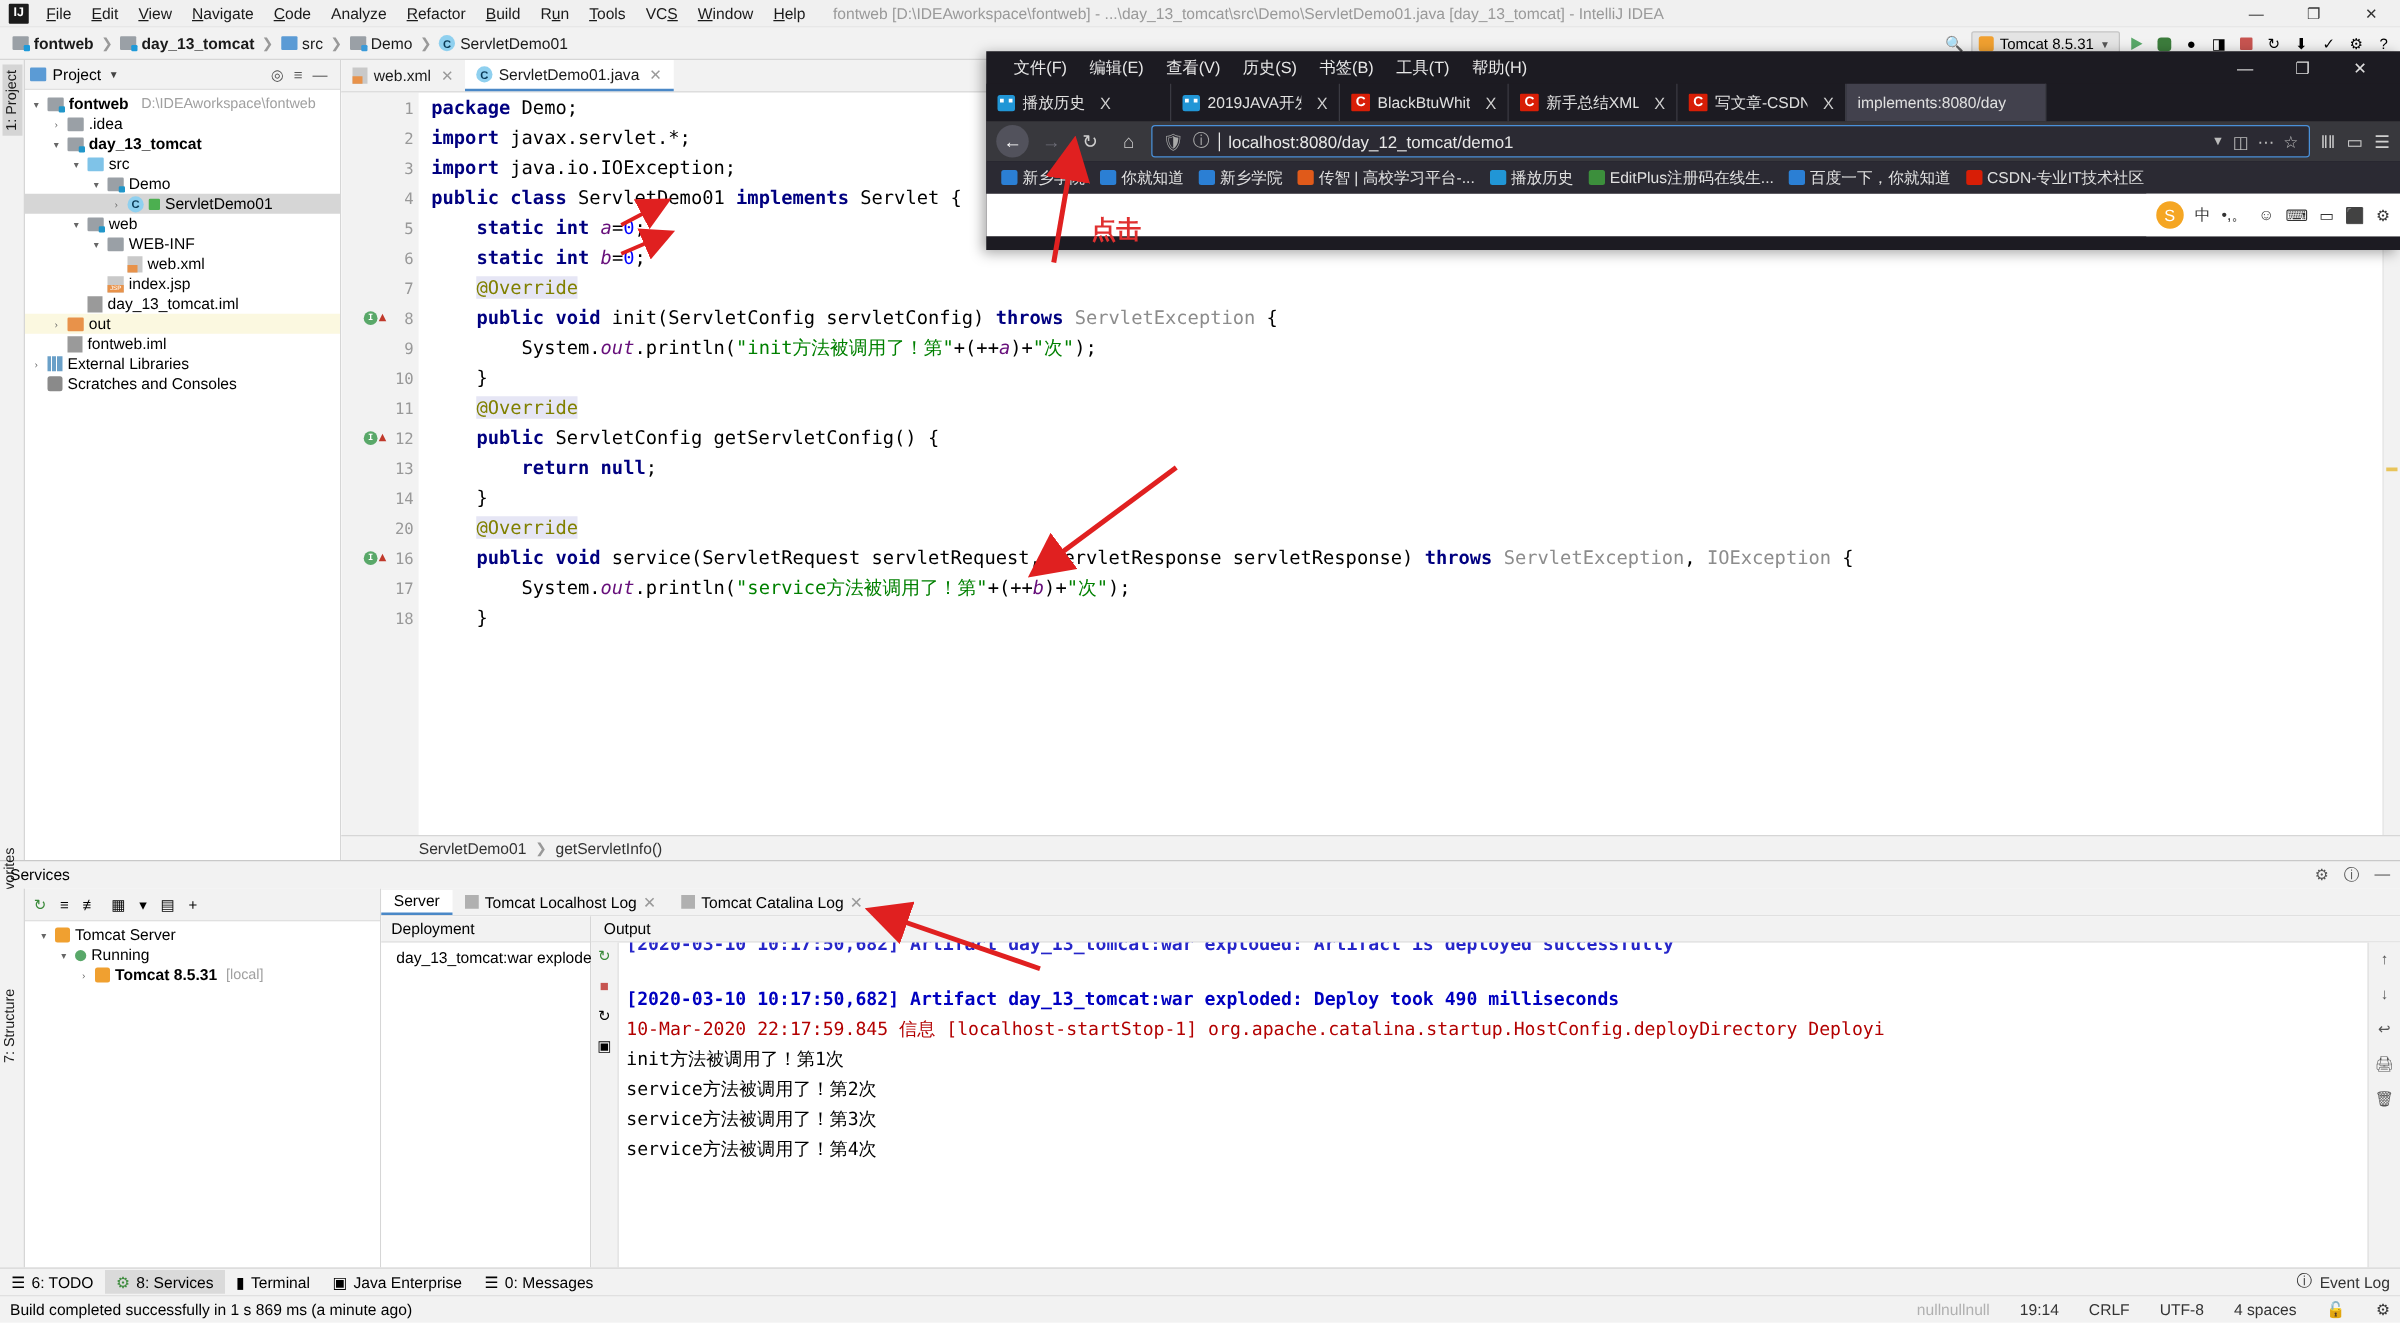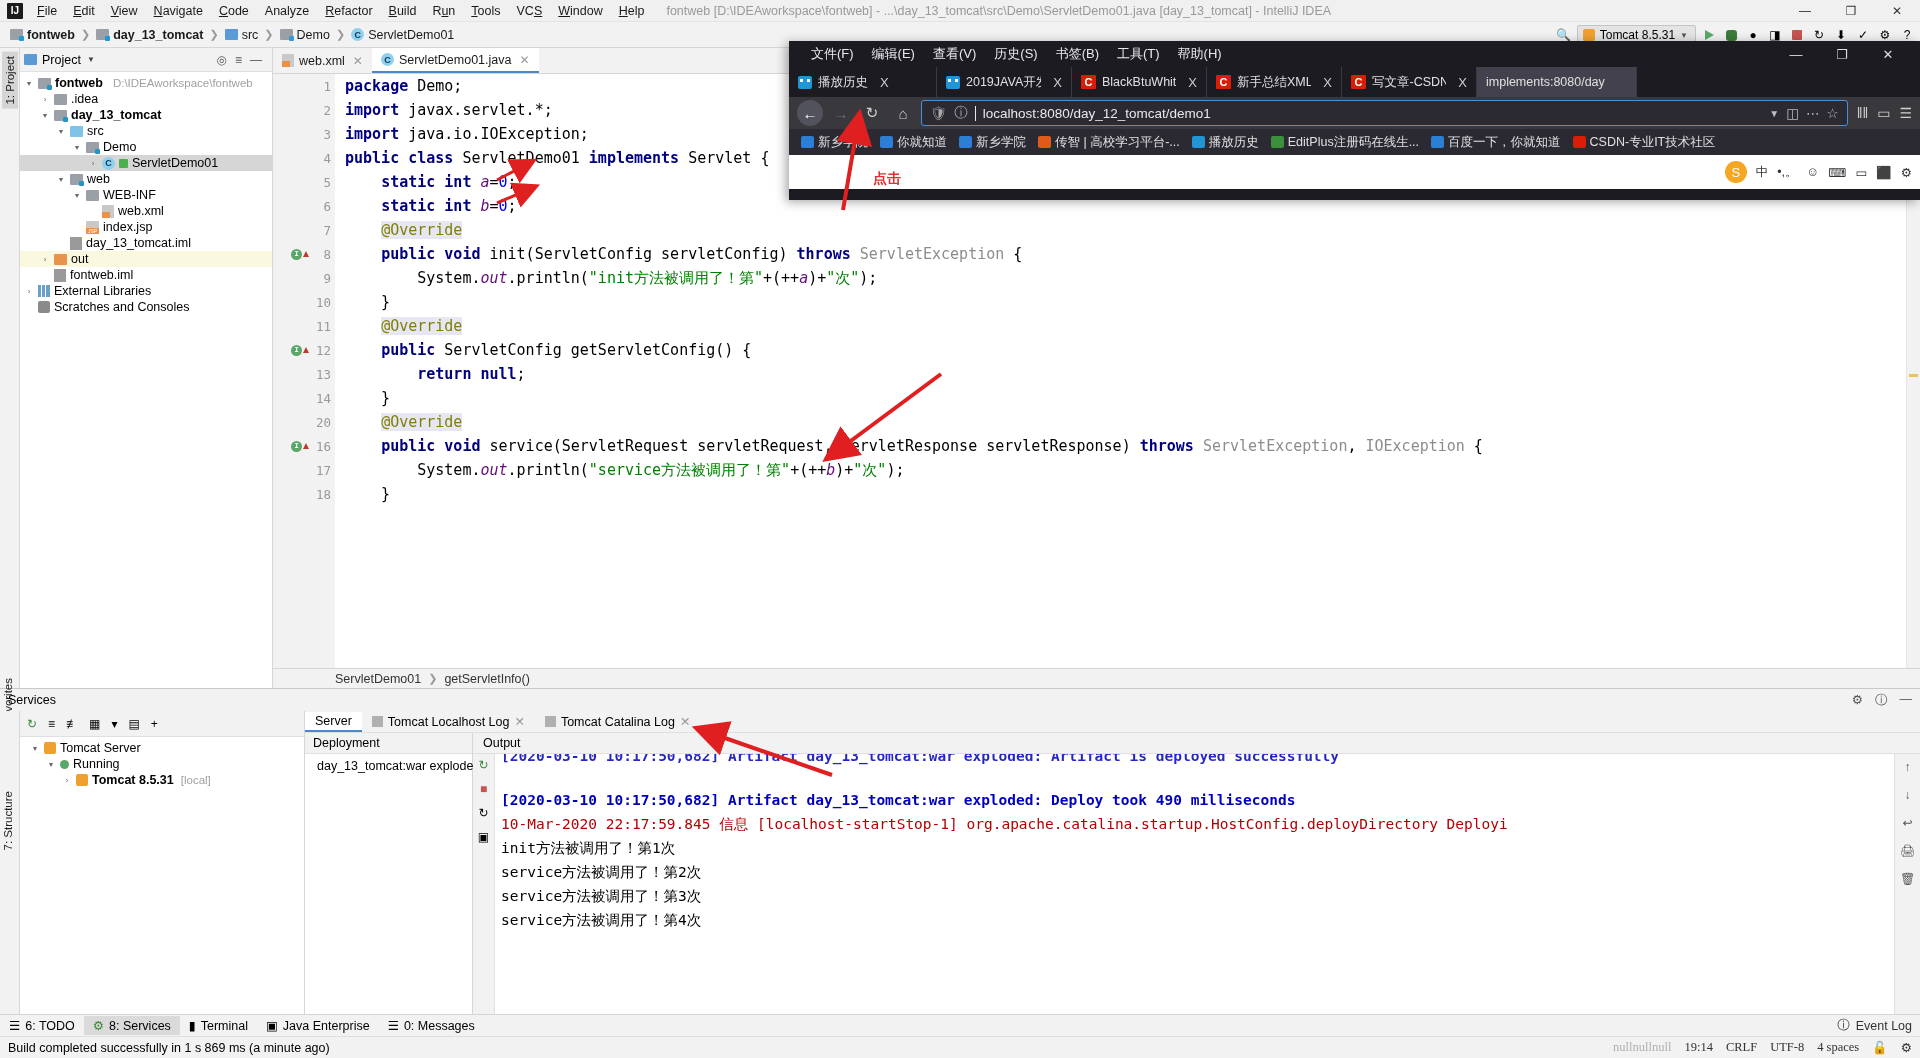--- a/index.html
+++ b/index.html
@@ -138,21 +138,21 @@
   .svctab.active { background:#fff; border-bottom:2px solid #4a88c7; }
 
   
   .statustabs { height:22px; background:#f2f2f2; border-top:1px solid #d6d6d6; display:flex; align-items:center;
                 gap:0; font-size:12.5px; position:relative;}
   .stab { display:flex; align-items:center; gap:5px; padding:2px 9px; }
   .stab.active { background:#dadada; }
   .statustabs .right { position:absolute; right:8px; display:flex; align-items:center; gap:6px; color:#333;}
   .statusbar { height:22px; background:#f2f2f2; display:flex; align-items:center; padding-left:8px;
                font-size:12.5px; position:relative; border-top:1px solid #e0e0e0;}
-  .statusbar .right { position:absolute; right:8px; display:flex; gap:13px; color:#333;font-family:Liberation Serif, serif;}
+  .statusbar .right { position:absolute; right:8px; display:flex; align-items:center; gap:24px; color:#333;}
 
   
   .ff { position:absolute; left:789px; top:41px; width:1131px; height:159px;
         background:#1c1b22; box-shadow:-3px 2px 10px rgba(0,0,0,.35); overflow:hidden; }
   .ff-menu { height:26px; display:flex; align-items:center; gap:0; padding-left:13px; color:#e8e8e8; font-size:13px;}
   .ff-menu span { padding:2px 9px; }
   .ff-win { position:absolute; right:0; top:0; display:flex; height:26px; }
   .ff-win div { width:46px; display:flex;align-items:center;justify-content:center;color:#ddd;font-size:13px;}
   .ff-tabs { height:30px; display:flex; align-items:stretch; background:#1c1b22; }
   .ff-tab { display:flex; align-items:center; gap:6px; padding:0 9px; color:#e0e0e0; font-size:12.5px;
@@ -174,21 +174,21 @@
   .urlbar .cursorline { width:1px; height:15px; background:#e8e8e8; }
   .ff-nav-right { display:flex; align-items:center; gap:9px; color:#cfcfcf; font-size:14px; padding-left:4px;}
   .ff-book { height:26px; background:#2b2a33; display:flex; align-items:center; gap:0; padding-left:6px; }
   .bk { display:flex; align-items:center; gap:4px; padding:1px 6px; color:#e0e0e0; font-size:12.5px; white-space:nowrap;}
   .bk-ic { width:13px;height:12px;border-radius:2px;flex-shrink:0; }
   .ff-bottom { height:34px; background:#fff; position:relative; }
   .sogou { position:absolute; right:0; top:0; height:34px; display:flex; align-items:center; gap:9px;
            padding:0 8px; font-size:12.5px; color:#333; background:#fff;}
   .sg-logo { width:22px;height:22px;background:#f5a623;border-radius:50%;display:flex;align-items:center;
              justify-content:center;color:#fff;font-size:13px;}
-  .click-label { position:absolute; left:873px; top:170px; color:#e03030; font-size:14px; font-weight:bold; }
+  .click-label { position:absolute; left:873px; top:170px; color:#e03030; font-size:20px; font-weight:bold; }
 
   
   .arrow-svg { position:absolute; left:0; top:0; pointer-events:none; }
 </style>
 </head>
 <body>
 
 <div class="app">
 
   <div class="titlebar">

